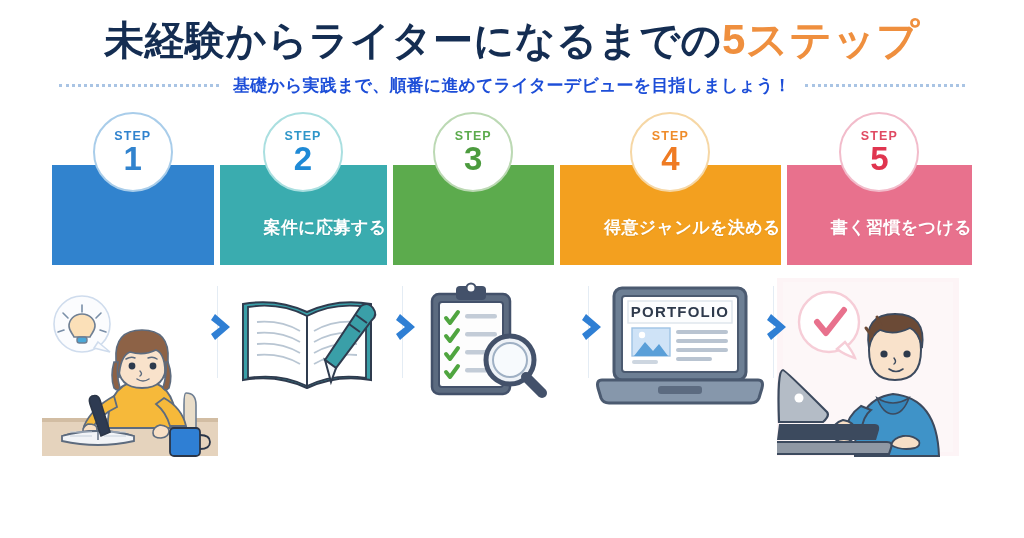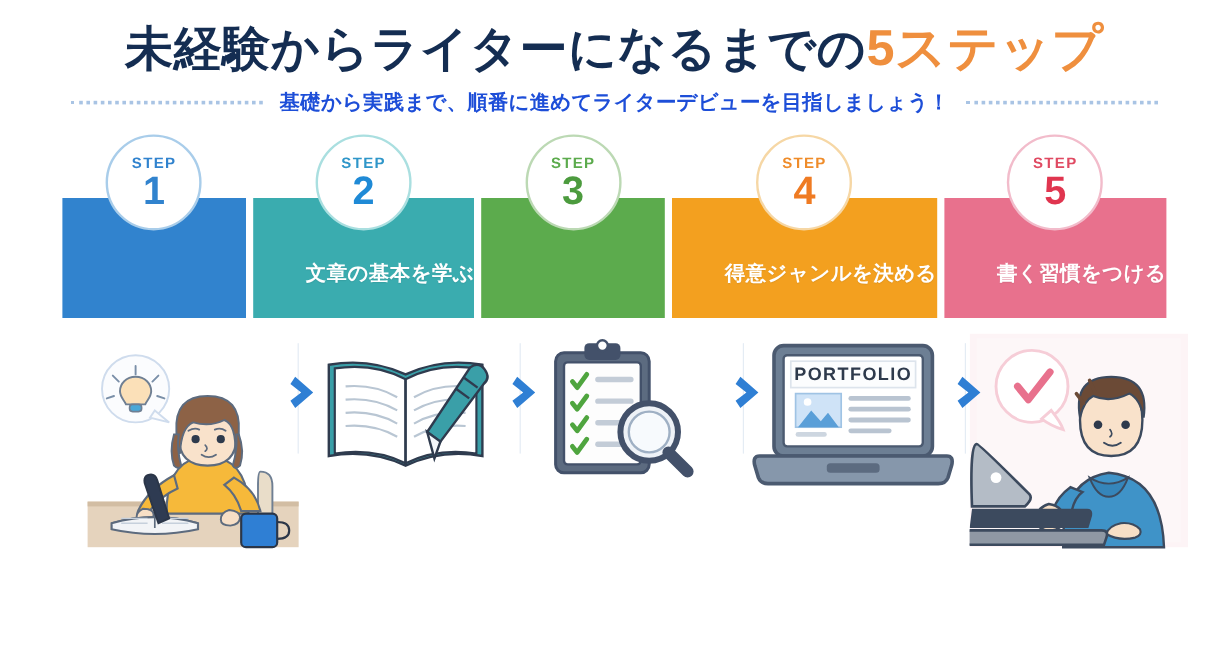--- a/index.html
+++ b/index.html
@@ -121,21 +121,21 @@
   .badge-num {
     font-size: 33px;
     font-weight: bold;
     line-height: 34px;
     margin-top: -1px;
   }
 
   
   .illus-row {
     position: absolute;
-    left: 67px;
+    left: 36px;
     top: 278px;
     width: 920px;
     height: 200px;
     display: flex;
     gap: 6px;
   }
   .illus-cell {
     position: relative;
     flex: 1 1 0;
     height: 200px;
@@ -188,21 +188,21 @@
         <span class="badge-word" style="color:#3183ce">STEP</span>
         <span class="badge-num" style="color:#3183ce">1</span>
       </div>
     </div>
 
     <div class="step" style="background:#3aacaf">
       <div class="badge" style="border-color:#aadfe0">
         <span class="badge-word" style="color:#2f96c9">STEP</span>
         <span class="badge-num" style="color:#1f8ad6">2</span>
       </div>
-      <div class="step-label">文章の基本を学ぶ</div>
+      <div class="step-label">案件に応募する</div>
     </div>
 
     <div class="step" style="background:#5cab4d">
       <div class="badge" style="border-color:#bcd9b4">
         <span class="badge-word" style="color:#5cab4d">STEP</span>
         <span class="badge-num" style="color:#4c9b3e">3</span>
       </div>
     </div>
 
     <div class="step" style="background:#f3a01f">

